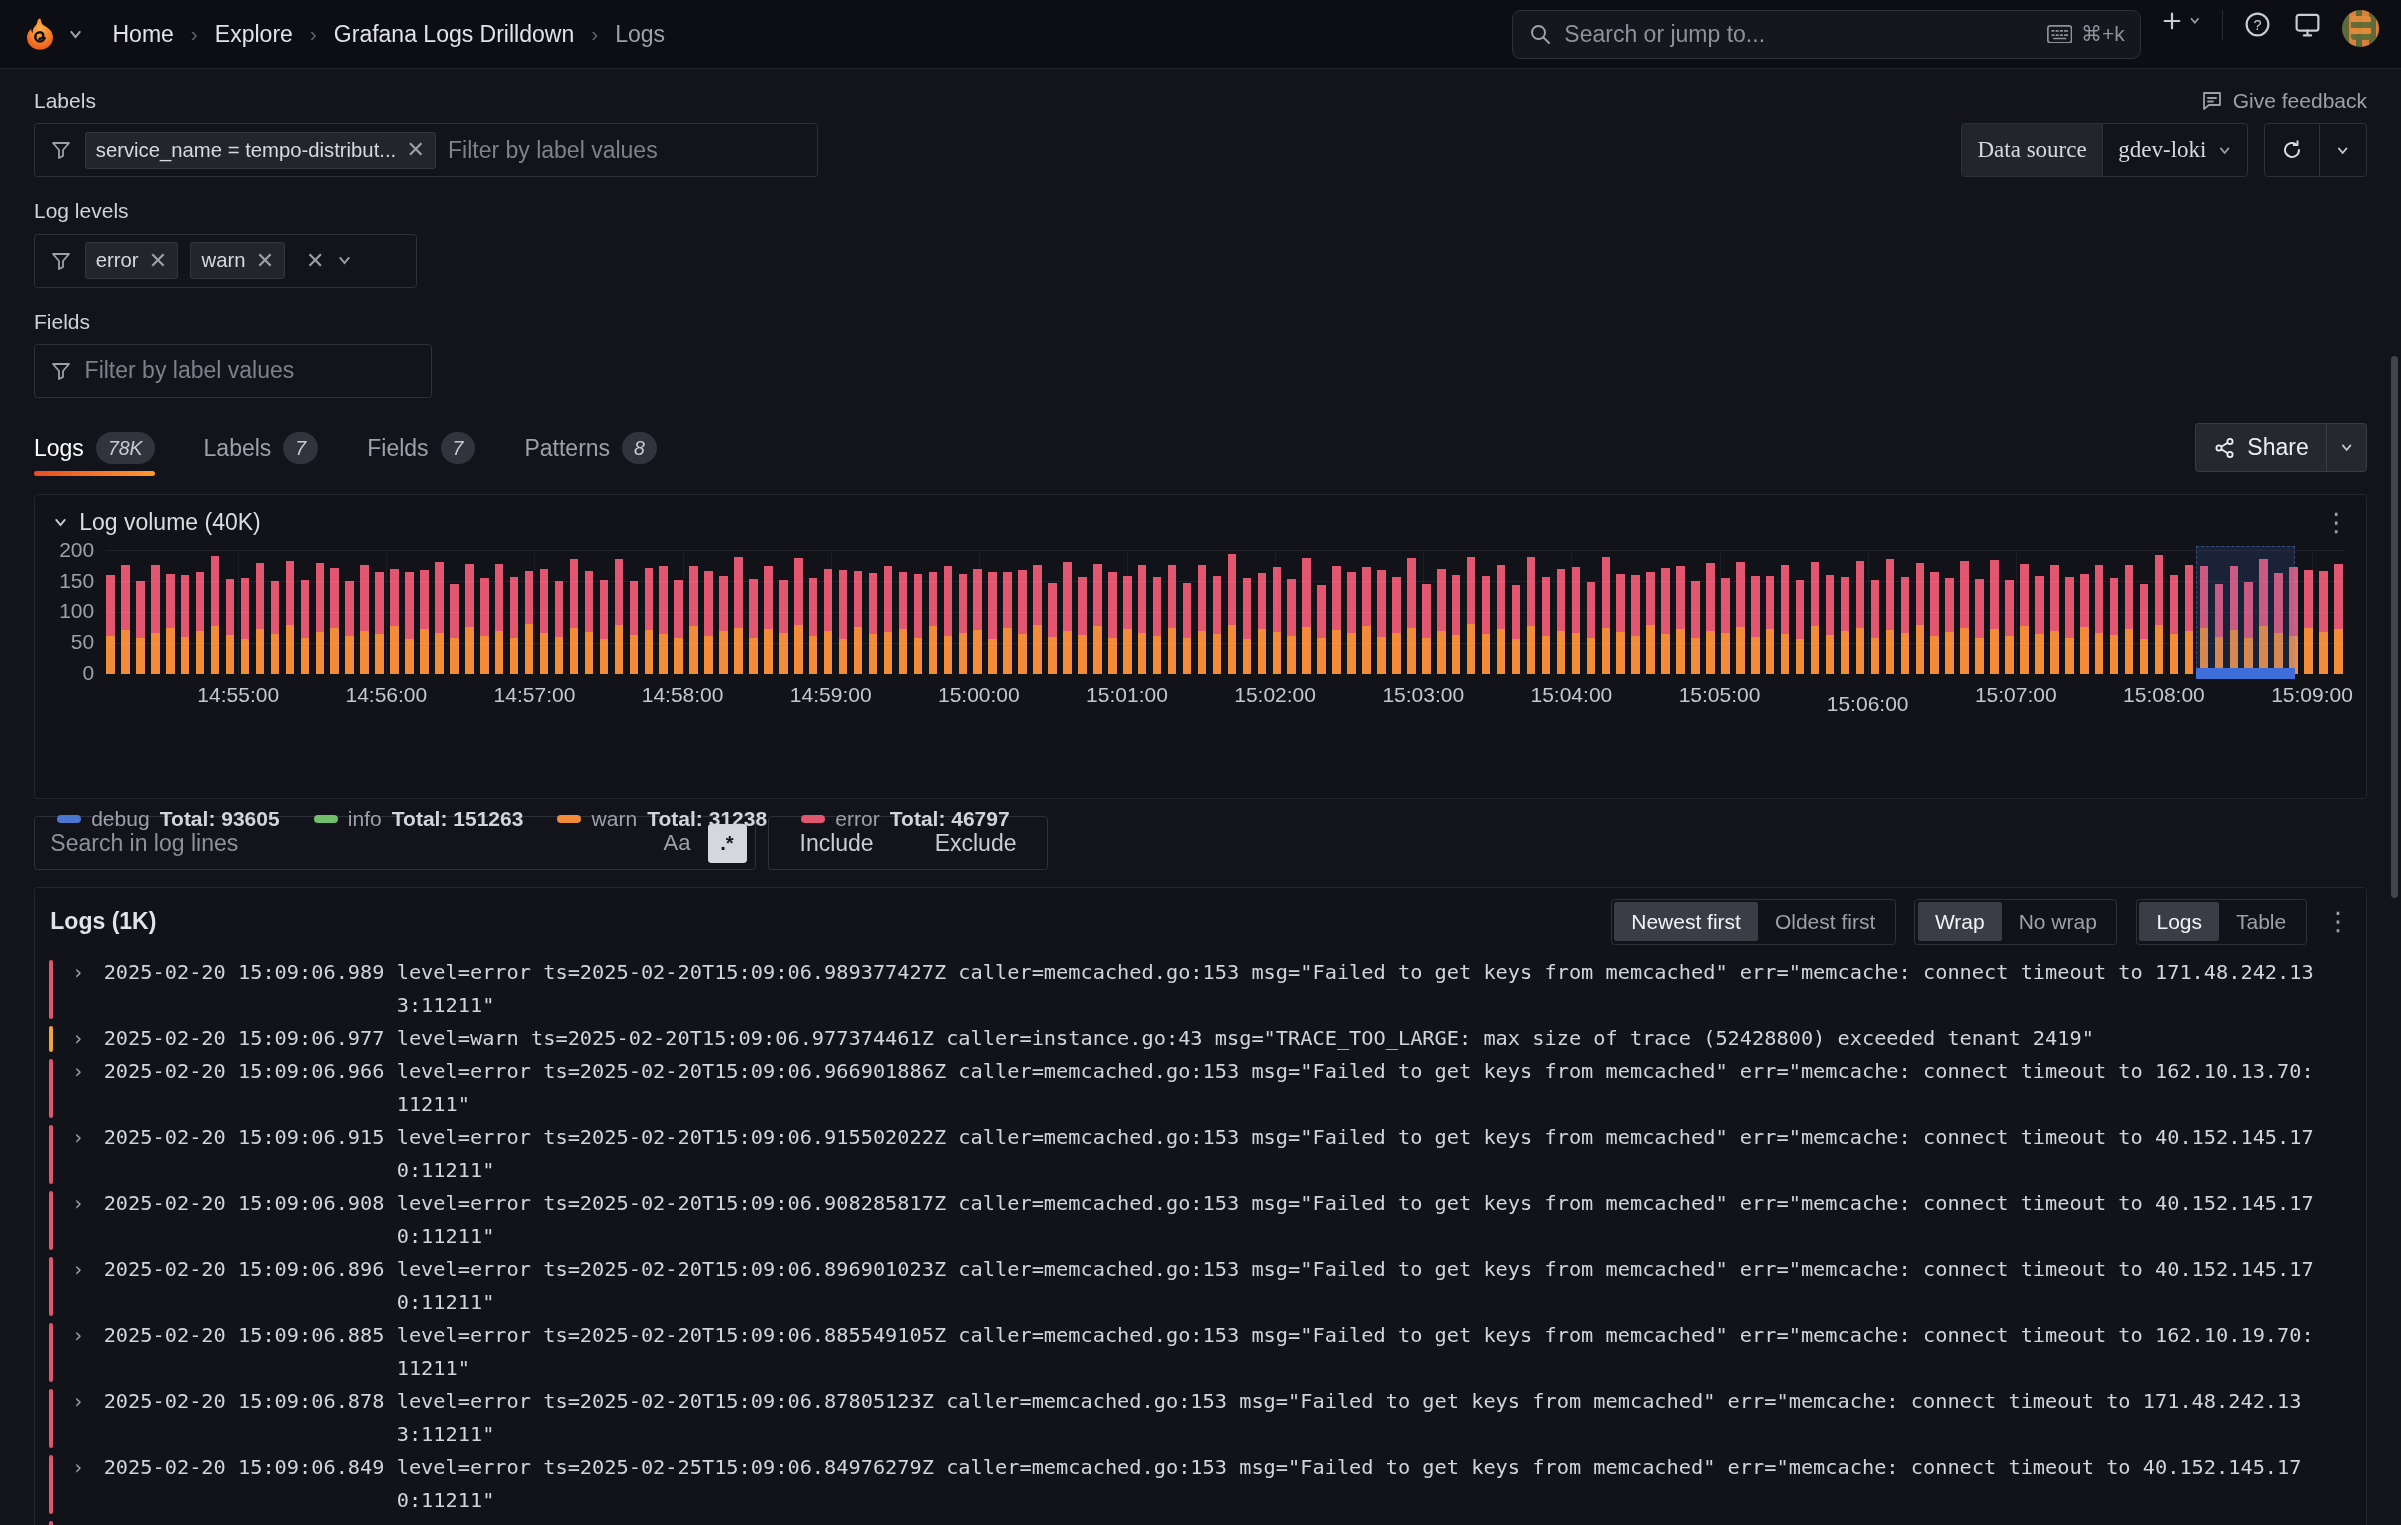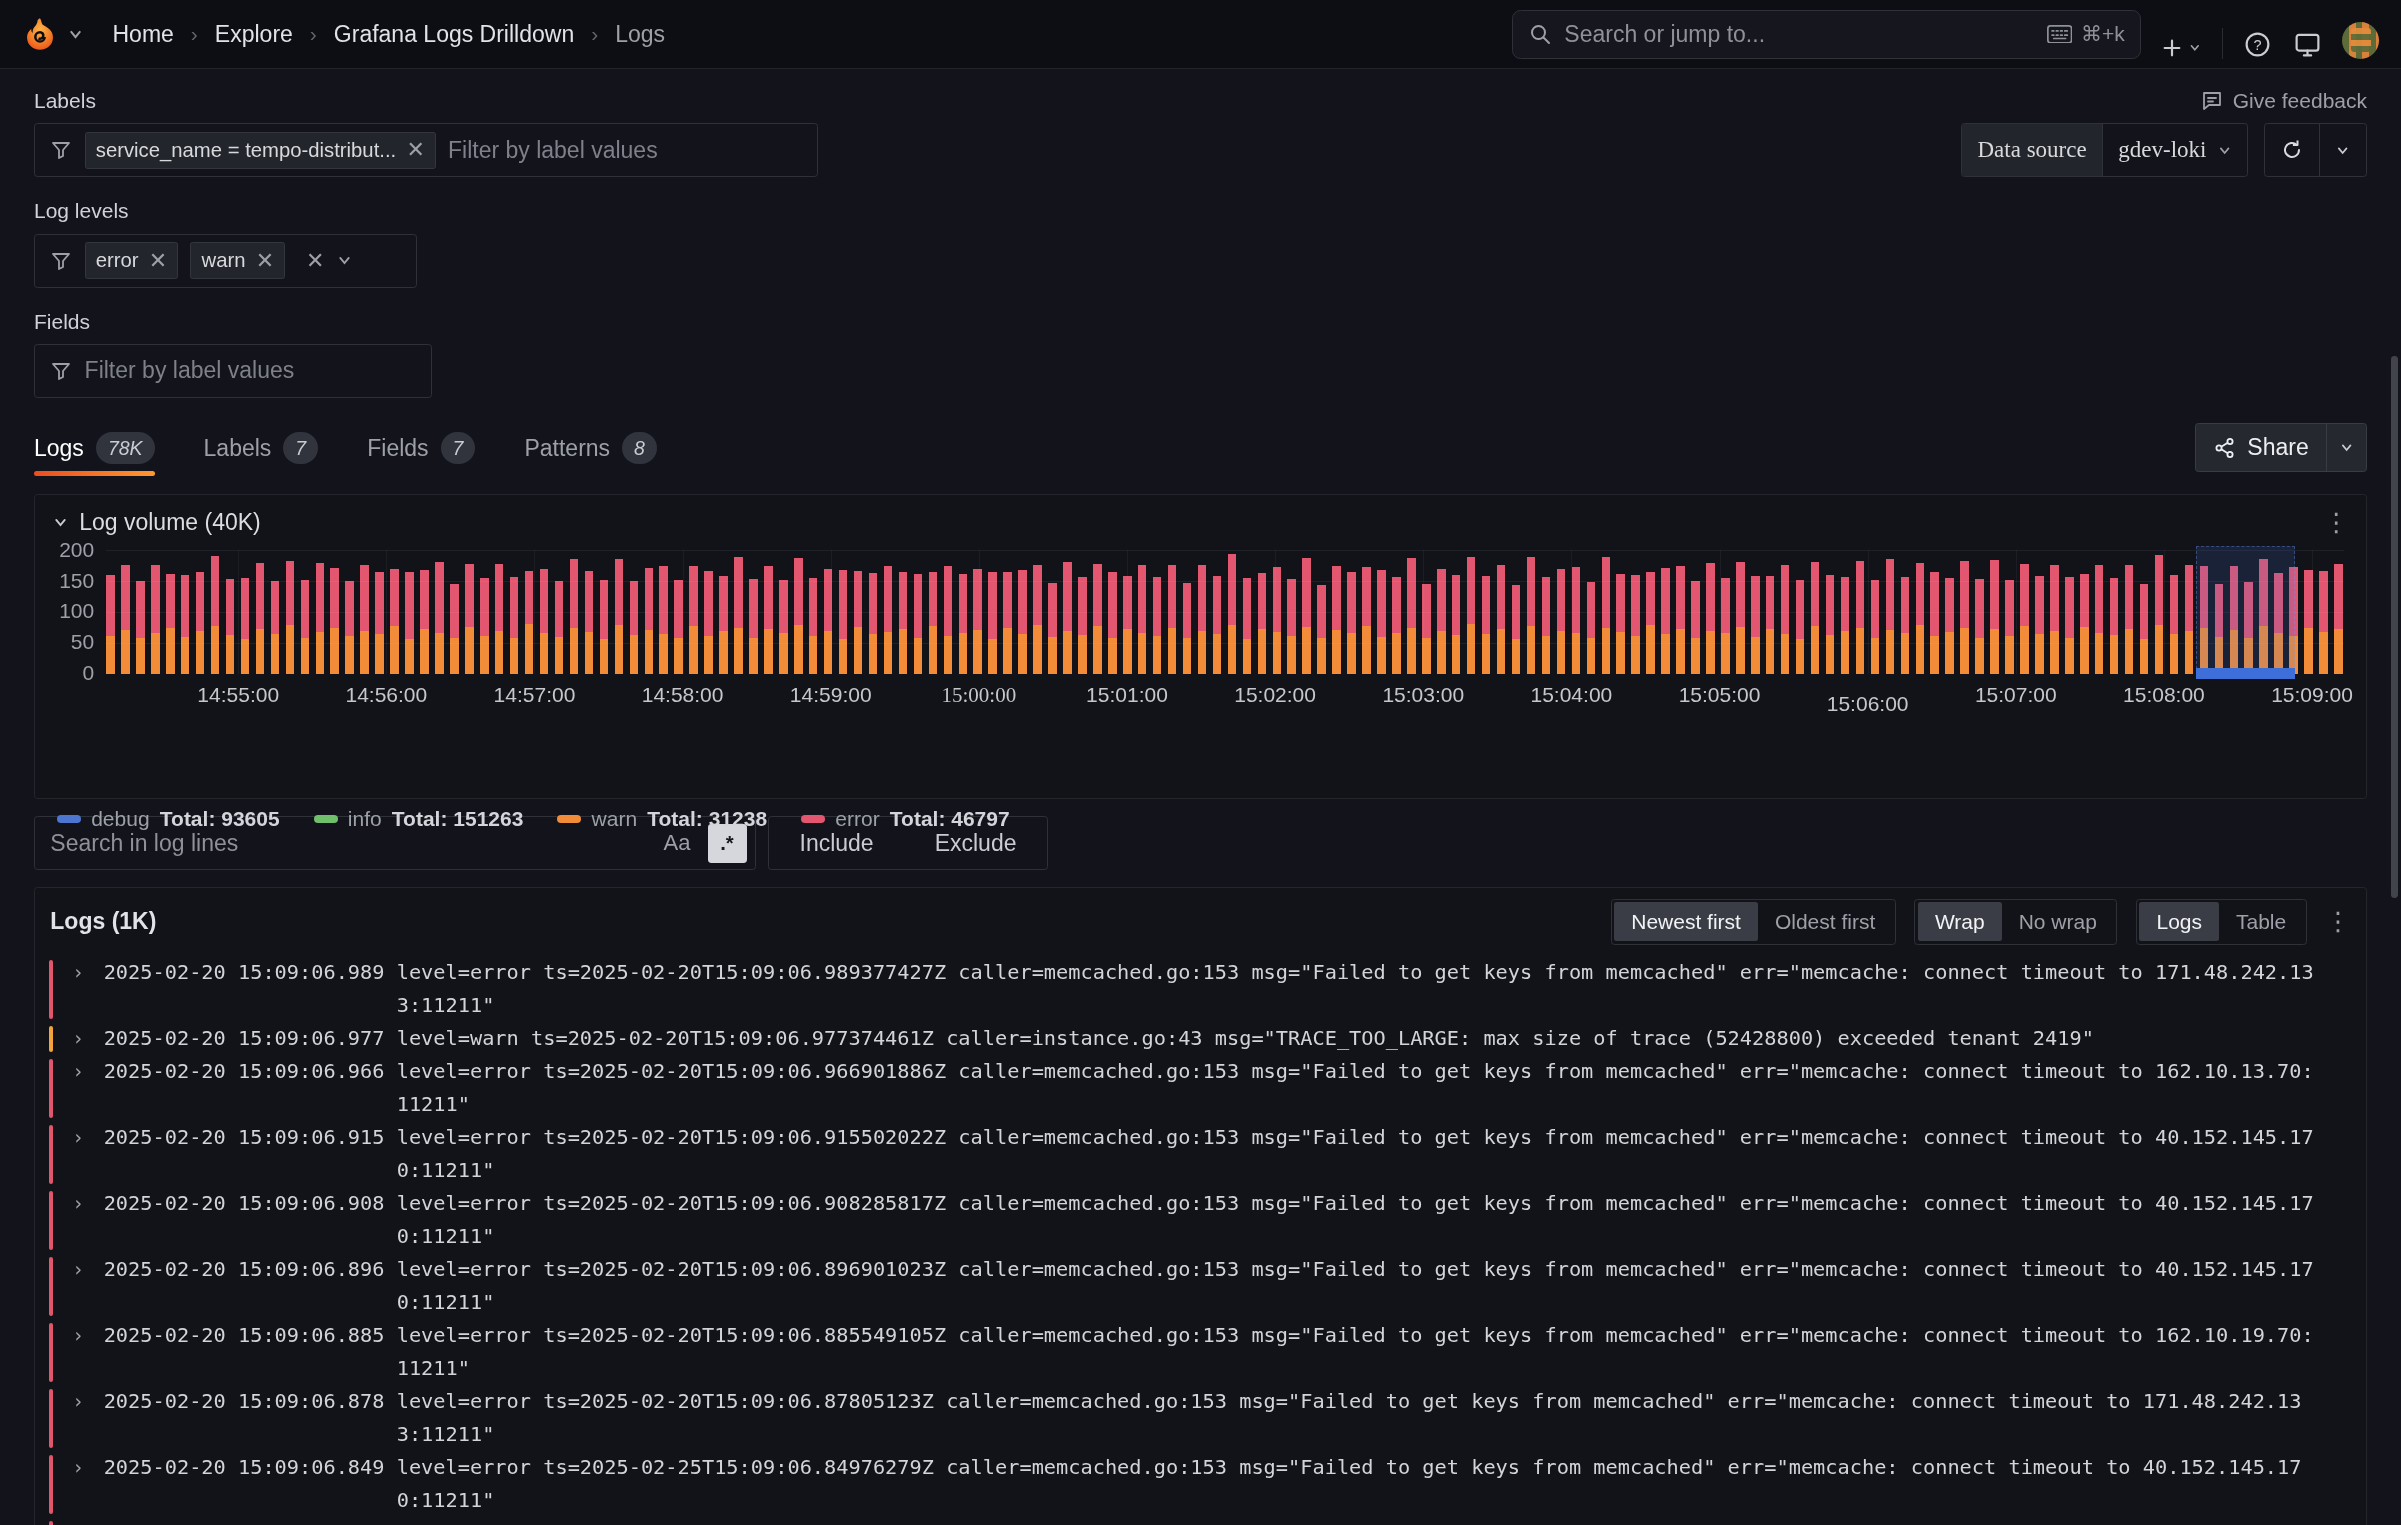--- a/index.html
+++ b/index.html
@@ -16,21 +16,21 @@
   
   .topnav {
     height: 69px; background: #0d0e13; border-bottom: 0.8px solid #23242b;
     display: flex; align-items: center; padding: 0 22px; gap: 17px;
   }
   .logo-wrap { display: flex; align-items: center; gap: 8.5px; cursor: pointer; }
   .crumbs { display: flex; align-items: center; gap: 17px; font-size: 23px; font-weight: 500; color: #e2e3e8; margin-left: 12px; }
   .crumb { cursor: pointer; }
   .crumb.last { color: #9da0a8; font-weight: 400; }
   .crumb-sep { color: #63666f; font-size: 21px; }
-  .nav-right { margin-left: auto; display: flex; align-items: flex-end; gap: 20.3px; }
+  .nav-right { margin-left: auto; display: flex; align-items: flex-start; gap: 20.3px; }
   .searchbox {
     width: 629px; height: 49px; background: #16171e; border: 0.8px solid #2f3138; border-radius: 8.5px;
     display: flex; align-items: center; padding: 0 15.3px; gap: 12px;
   }
   .searchbox input { flex: 1; background: transparent; border: none; outline: none; color: #d8d9dd; font-size: 23px; font-family: inherit; }
   .searchbox input::placeholder { color: #8e9199; }
   .kbd-hint { display: flex; align-items: center; gap: 8.5px; color: #8e9199; font-size: 21px; }
   .nav-icon { color: #aeb1b9; display: flex; align-items: center; gap: 5.1px; cursor: pointer; }
   .nav-divider { width: 0.8px; height: 30.5px; background: #2a2b33; }
   .avatar {
@@ -1002,21 +1002,21 @@
           <div class="vline" style="left: 98.58%;"></div>
           <div class="selection" style="left: 93.4%; width: 4.4%;"></div>
           <div class="selection-strip" style="left: 93.4%; width: 4.4%; background: rgb(62, 111, 217);"></div>
         </div>
       <div class="xlabels">
           <span style="left: 5.9%;">14:55:00</span>
           <span style="left: 12.52%;">14:56:00</span>
           <span style="left: 19.14%;">14:57:00</span>
           <span style="left: 25.76%;">14:58:00</span>
           <span style="left: 32.38%;">14:59:00</span>
-          <span style="left: 39%; font-family: Liberation Serif, serif;">15:00:00</span>
+          <span style="left: 39%;">15:00:00</span>
           <span style="left: 45.62%;">15:01:00</span>
           <span style="left: 52.24%;">15:02:00</span>
           <span style="left: 58.86%;">15:03:00</span>
           <span style="left: 65.48%;">15:04:00</span>
           <span style="left: 72.1%;">15:05:00</span>
           <span style="left: 78.72%; margin-top: 9px;">15:06:00</span>
           <span style="left: 85.34%;">15:07:00</span>
           <span style="left: 91.96%;">15:08:00</span>
           <span style="left: 98.58%;">15:09:00</span>
         </div>

